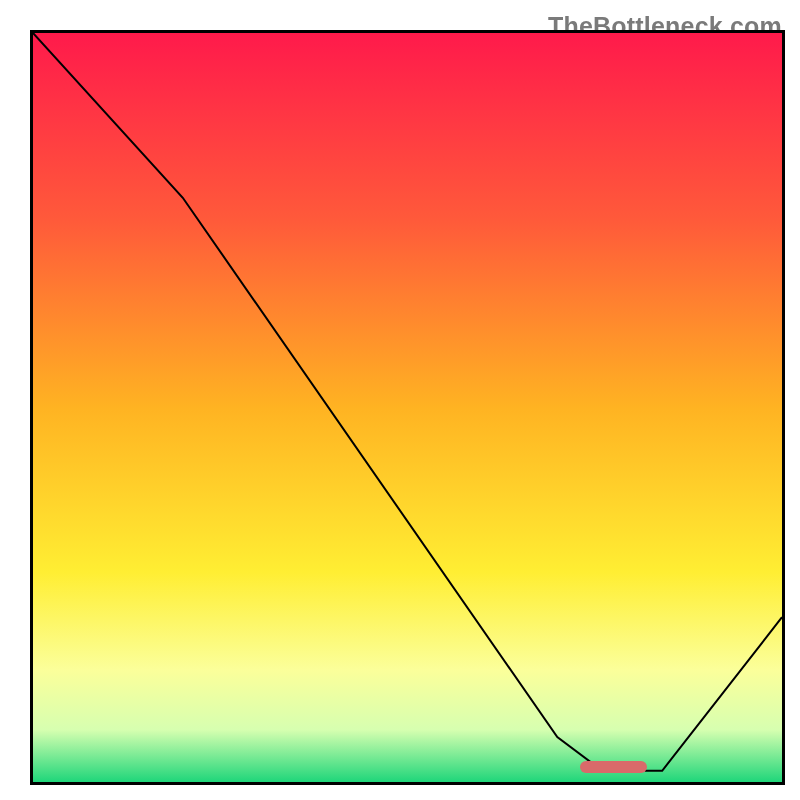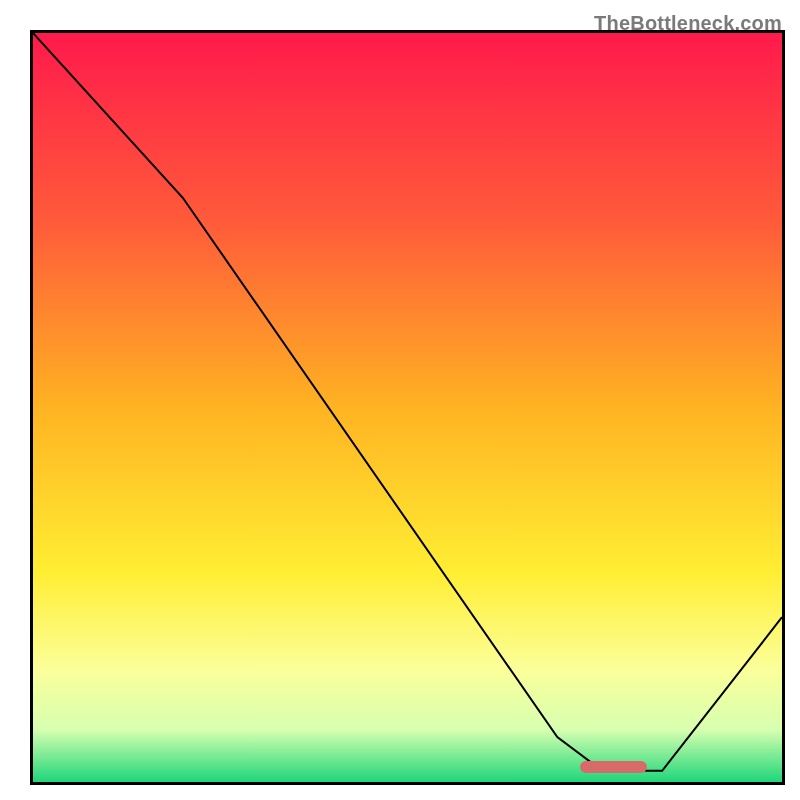--- a/index.html
+++ b/index.html
@@ -7,21 +7,21 @@
     width: 800px;
     height: 800px;
     background: #ffffff;
     position: relative;
     font-family: Arial, Helvetica, sans-serif;
   }
   .watermark {
     position: absolute;
     top: 12px;
     right: 18px;
-    font-size: 20px;
+    font-size: 25px;
     font-weight: 600;
     color: #7a7a7a;
     letter-spacing: 0.2px;
   }
   .plot-frame {
     position: absolute;
     left: 30px;
     top: 30px;
     width: 755px;
     height: 755px;

